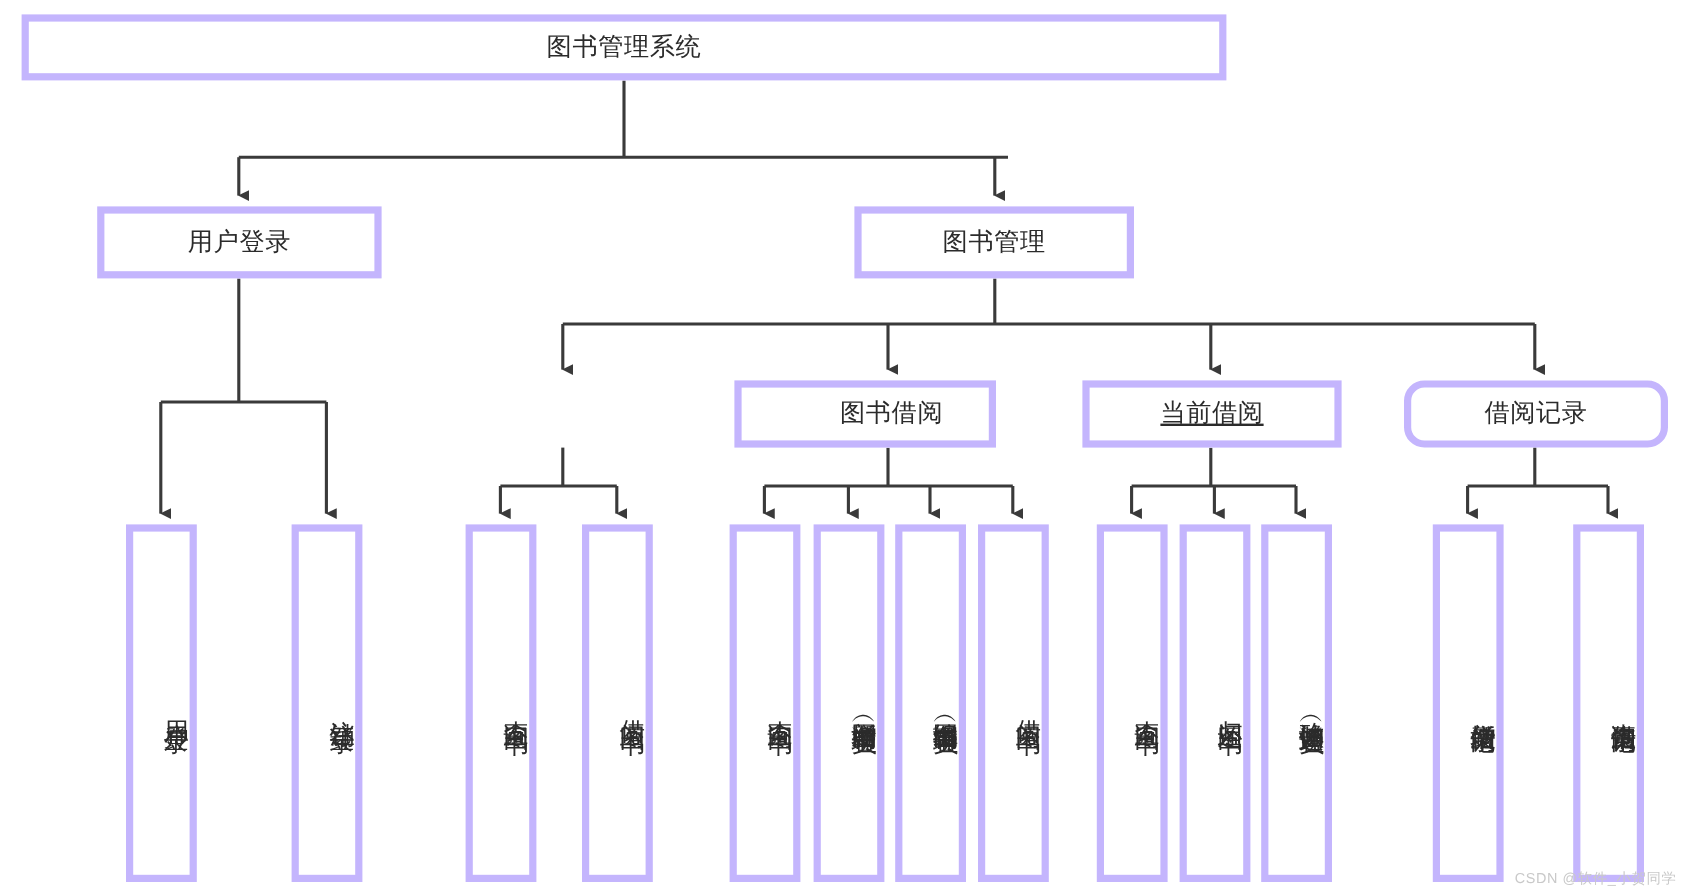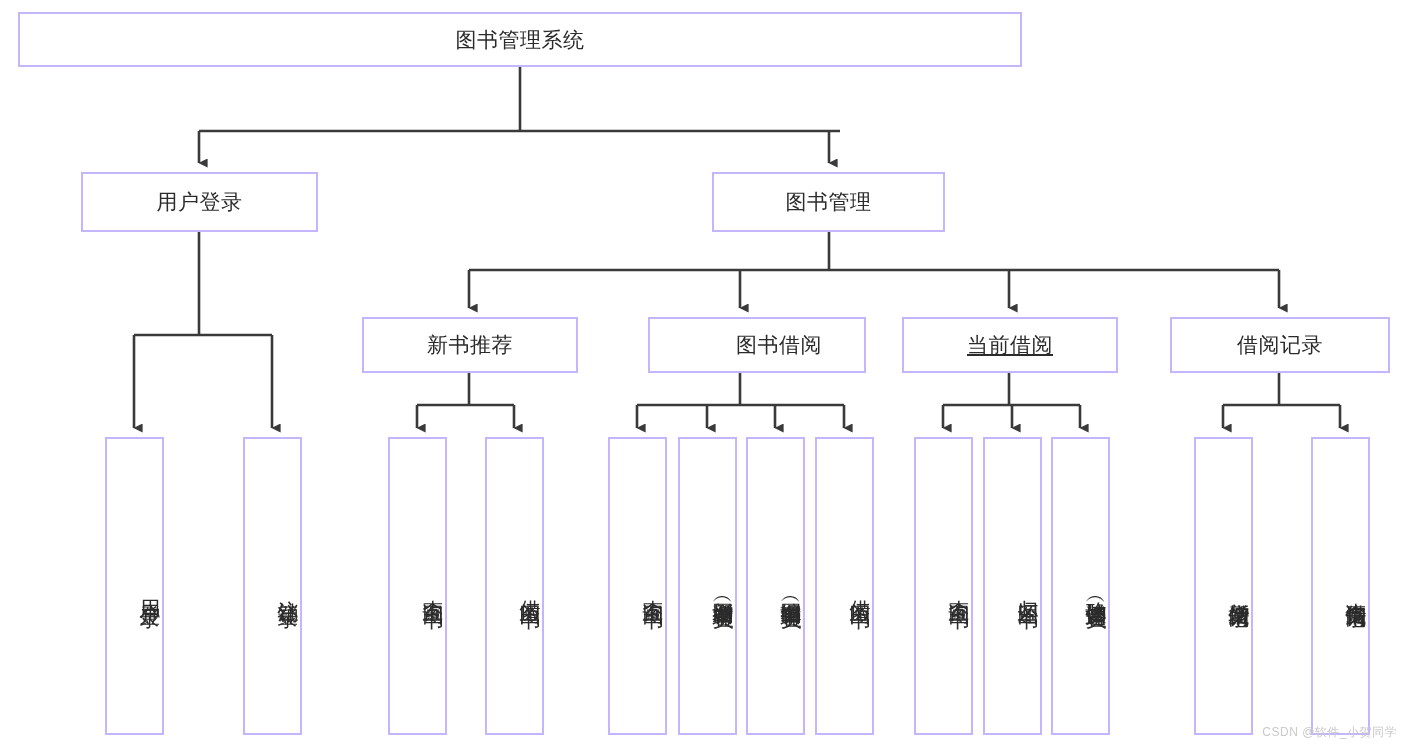--- a/index.html
+++ b/index.html
@@ -20,21 +20,21 @@
   svg.diagram-svg {
     position: absolute;
     left: 0;
     top: 0;
     width: 1405px;
     height: 747px;
   }
   .node-box {
     position: absolute;
     box-sizing: border-box;
-    border: 2px solid #c4b5fd;
+    border: 6px solid #c4b5fd;
     background: #ffffff;
     display: flex;
     align-items: center;
     justify-content: center;
     color: #2b2b2b;
   }
   .node-box.horizontal {
     font-size: 21px;
     letter-spacing: 0.5px;
     line-height: 1.1;
@@ -125,30 +125,27 @@
     <span class="node-label">图书管理系统</span>
   </div>
 
   <div class="node-box horizontal" style="left:81px; top:172px; width:237px; height:60px;">
     <span class="node-label">用户登录</span>
   </div>
   <div class="node-box horizontal" style="left:712px; top:172px; width:233px; height:60px;">
     <span class="node-label">图书管理</span>
   </div>
 
-  <div class="node-box horizontal" style="left:362px; top:317px; width:216px; height:56px;">
-    <span class="node-label">新书推荐</span>
-  </div>
-  <div class="node-box horizontal" style="left:648px; top:317px; width:218px; height:56px;padding-left:44px;">
+  <div class="node-box horizontal" style="left:612px; top:317px; width:218px; height:56px;padding-left:44px;">
     <span class="node-label">图书借阅</span>
   </div>
   <div class="node-box horizontal" style="left:902px; top:317px; width:216px; height:56px;text-decoration:underline;">
     <span class="node-label">当前借阅</span>
   </div>
-  <div class="node-box horizontal" style="left:1170px; top:317px; width:220px; height:56px;">
+  <div class="node-box horizontal" style="left:1170px; top:317px; width:220px; height:56px;border-radius:17px;">
     <span class="node-label">借阅记录</span>
   </div>
 
   <div class="node-box vertical" style="left:105px; top:437px; width:59px; height:298px;">
     <span class="node-label">用户登录</span>
   </div>
   <div class="node-box vertical" style="left:243px; top:437px; width:59px; height:298px;">
     <span class="node-label">注销登录</span>
   </div>
 

